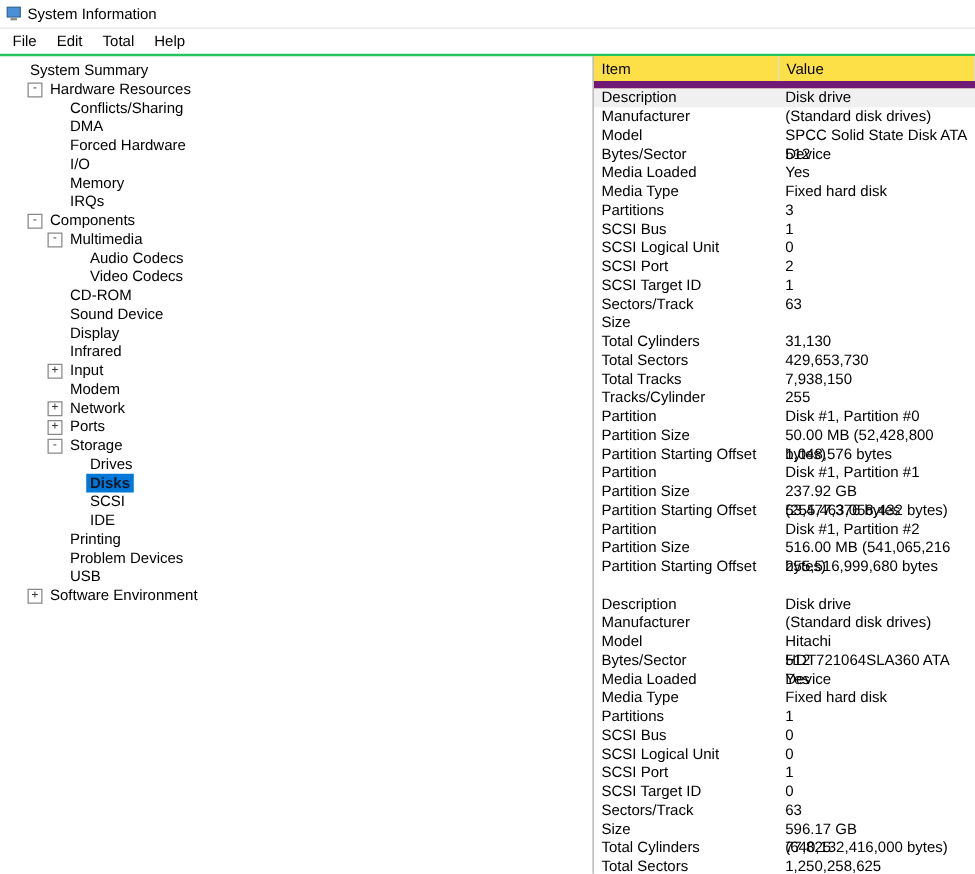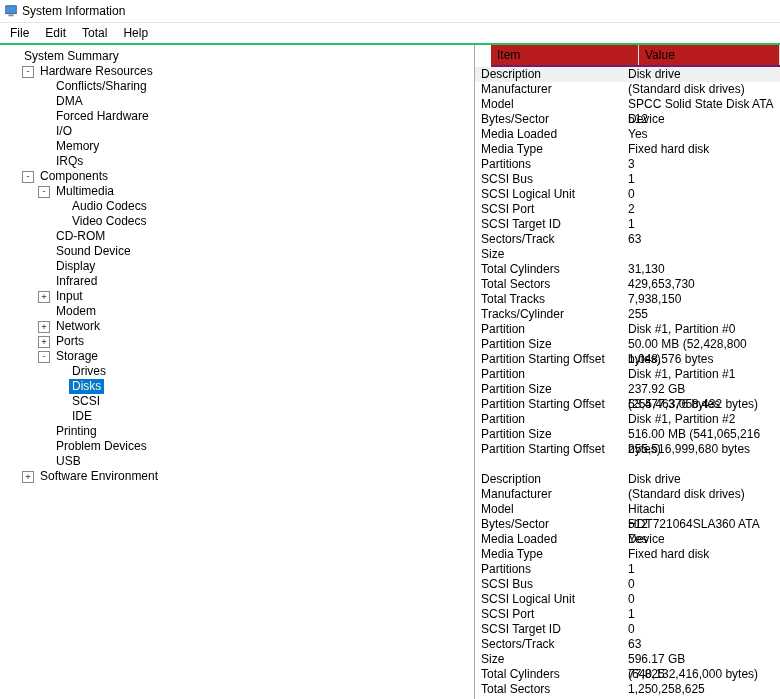--- a/index.html
+++ b/index.html
@@ -62,21 +62,22 @@
     line-height: 15px;
     white-space: nowrap;
     position: relative;
   }
   .tree-label {
     padding: 0 3px;
     cursor: default;
   }
   .tree-label.selected {
     background: #0078d7;
-    color: #fef9c3;
+    color: #0f172a;
+    font-weight: bold;
   }
   .toggle {
     width: 10px;
     height: 10px;
     border: 1px solid #888;
     background: #fff;
     display: flex;
     align-items: center;
     justify-content: center;
     font-size: 9px;
@@ -90,23 +91,22 @@
   .toggle.empty {
     width:12px;
     border:none;
     background:none;
     margin-right:3px;
   }
   .ind { display:inline-block; }
   
   .rhdr {
     display: flex;
-    background: #b91c1c;
-    border-bottom: 2px solid #701a75;
-    margin-left: 16px;
+    background: #fde047;
+    border-bottom: 6px solid #701a75;
   }
   .rhdr .colh {
     padding: 3px 6px;
     font-weight: normal;
     border-right: 1px solid #ddd;
   }
   .rhdr .colh.item { width: 135px; }
   .rhdr .colh.value { flex:1; }
   
   .rrow {

